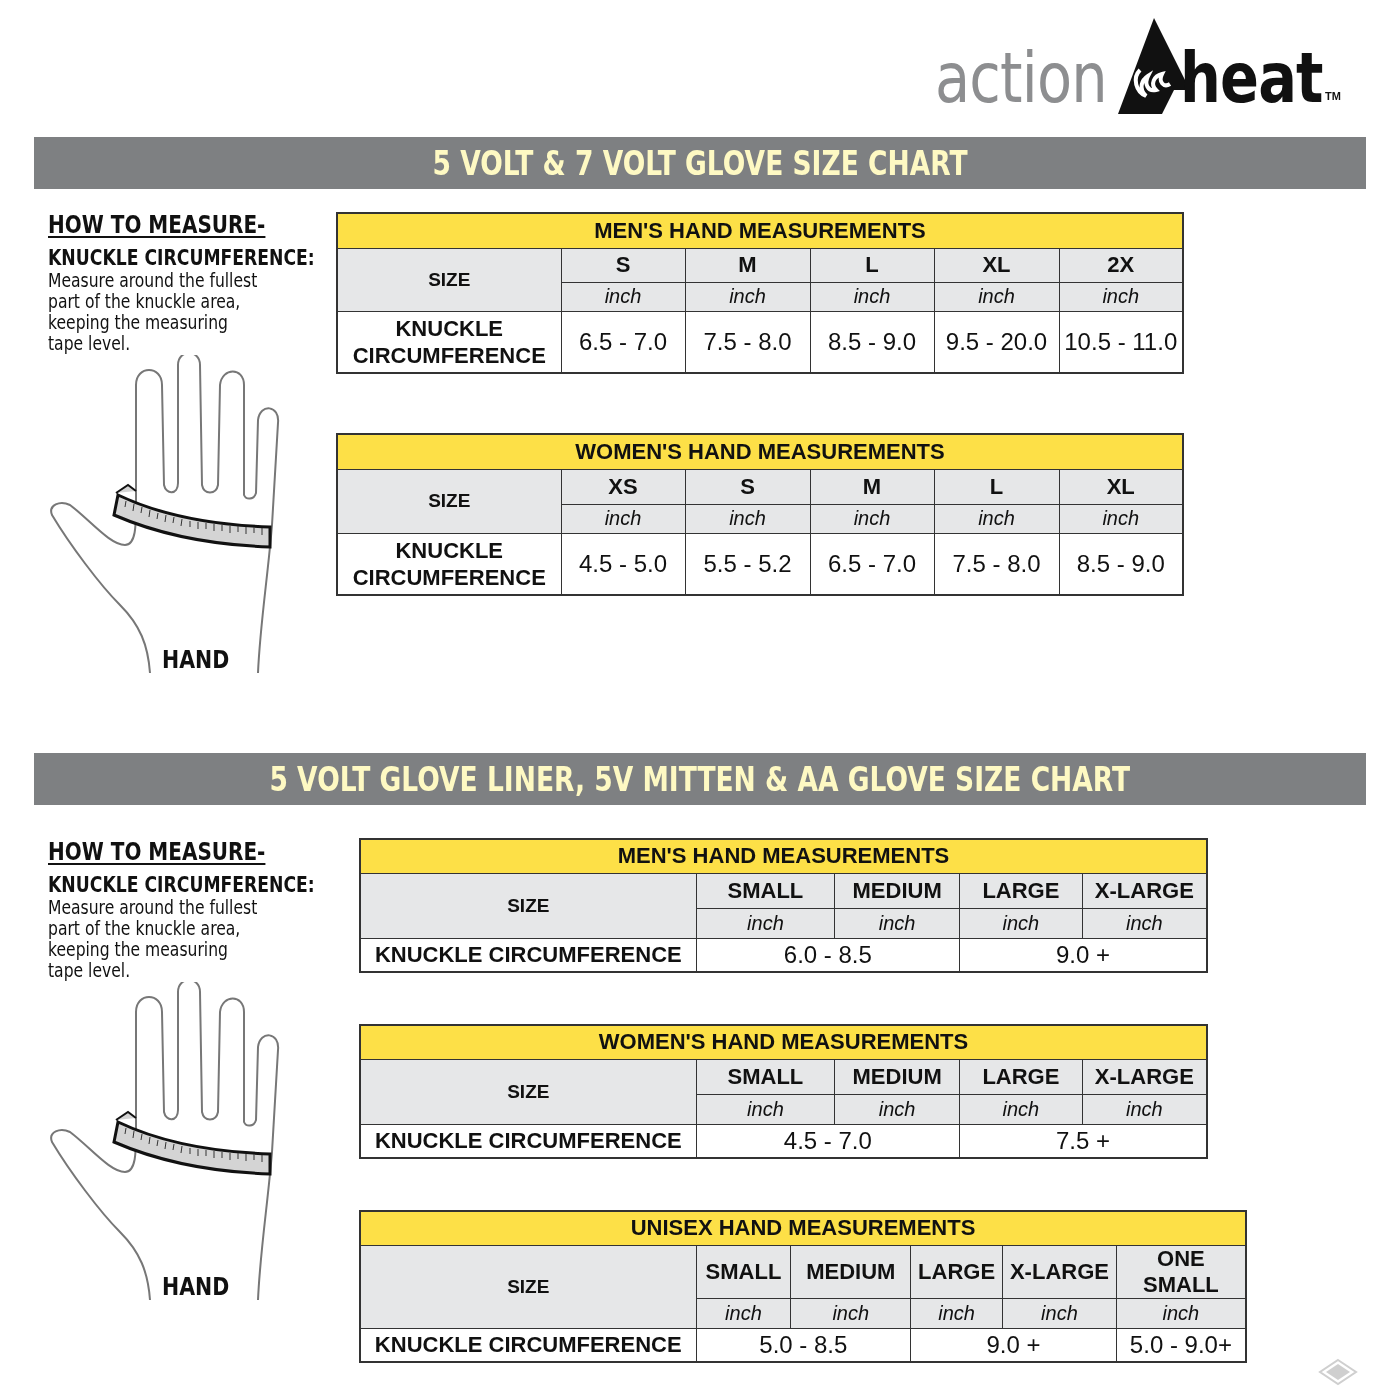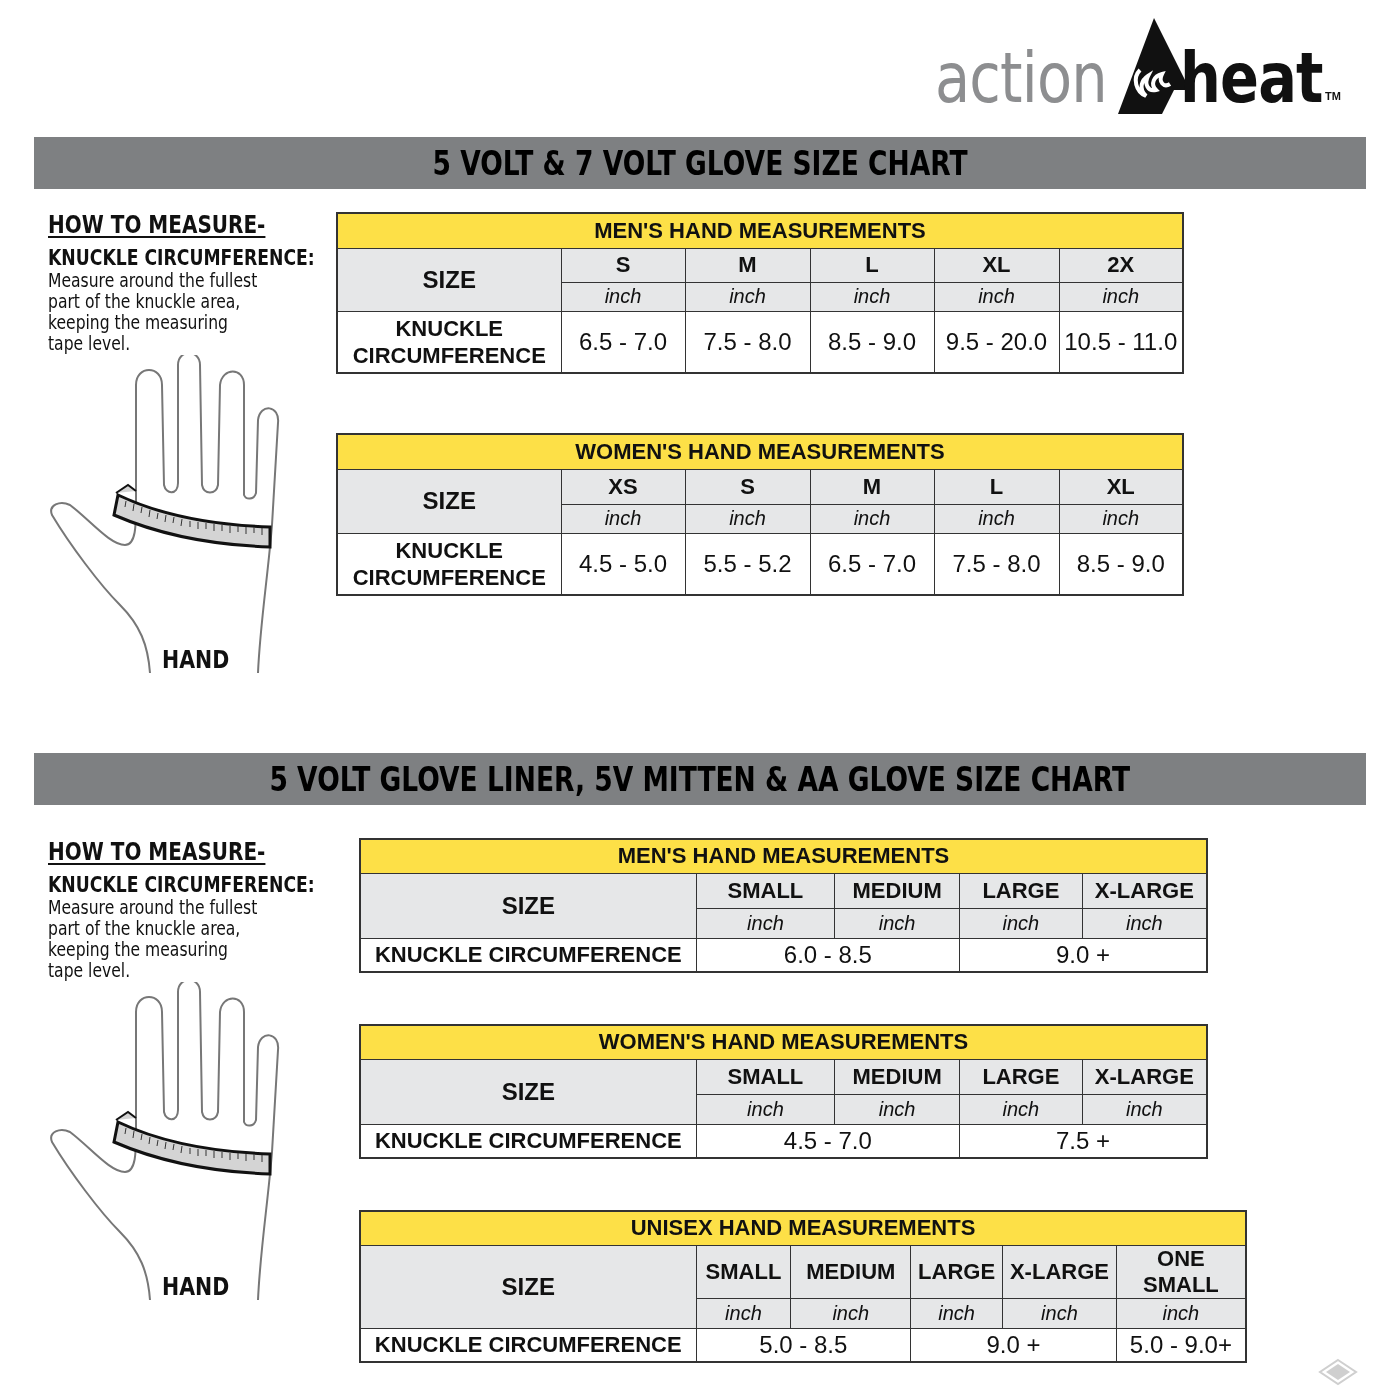--- a/index.html
+++ b/index.html
@@ -6,37 +6,37 @@
   body { width:1400px; height:1400px; position:relative; overflow:hidden; font-family:"Liberation Sans", "DejaVu Sans", sans-serif; color:#111; }
 
   
   .logo { position:absolute; left:935px; top:18px; width:410px; height:100px; }
   .logo .action { position:absolute; left:0; top:20px; font-family:"DejaVu Sans", sans-serif; font-size:70px; color:#8d8e90; letter-spacing:-1px; line-height:80px; transform:scaleX(0.82); transform-origin:left center; }
   .logo .heat { position:absolute; left:245px; top:20px; font-family:"DejaVu Sans", sans-serif; font-weight:bold; font-size:70px; color:#111; letter-spacing:-1px; line-height:80px; transform:scaleX(0.82); transform-origin:left center; }
   .logo .tm { position:absolute; left:390px; top:72px; font-size:11px; font-weight:bold; color:#111; }
   .logo svg { position:absolute; left:183px; top:0; }
 
   
-  .banner { position:absolute; left:34px; width:1332px; height:52px; background:#7e8082; color:#000000; text-align:center; font-family:"DejaVu Sans", sans-serif; font-weight:bold; font-size:34px; line-height:52px; letter-spacing:0px; }
+  .banner { position:absolute; left:34px; width:1332px; height:52px; background:#7e8082; color:#fef9c3; text-align:center; font-family:"DejaVu Sans", sans-serif; font-weight:bold; font-size:34px; line-height:52px; letter-spacing:0px; }
   .banner span { display:inline-block; transform:scaleX(0.78); }
 
   
   .howto { position:absolute; left:48px; width:270px; }
   .howto .h1 { font-family:"DejaVu Sans", sans-serif; font-weight:bold; font-size:25px; text-decoration:underline; text-underline-offset:3px; transform:scaleX(0.8); transform-origin:left; white-space:nowrap; line-height:30px; }
   .howto .h2 { margin-top:6px; font-family:"DejaVu Sans", sans-serif; font-weight:bold; font-size:21px; transform:scaleX(0.82); transform-origin:left; white-space:nowrap; line-height:24px; }
   .howto .body { font-family:"DejaVu Sans", sans-serif; font-size:19px; line-height:21px; transform:scaleX(0.82); transform-origin:left; white-space:pre; }
 
   .hand { position:absolute; left:40px; }
   .hand-label { position:absolute; font-family:"DejaVu Sans", sans-serif; font-weight:bold; font-size:25px; transform:scaleX(0.82); transform-origin:left; }
 
   
   table.chart { position:absolute; border-collapse:collapse; border:2px solid #333; }
   table.chart td { border:1.5px solid #333; text-align:center; padding:0; font-family:"Liberation Sans", sans-serif; }
   .t-title { background:#fde047; font-weight:bold; font-size:22px; }
-  .t-size { background:#e6e7e8; font-weight:bold; font-size:24px;margin-left:32px; }
+  .t-size { background:#e6e7e8; font-weight:bold; font-size:19px;margin-left:32px; }
   .t-col { background:#e6e7e8; font-weight:bold; font-size:22px; }
   .t-unit { background:#e6e7e8; font-style:italic; font-size:20px; }
   .t-label { background:#fff; font-weight:bold; font-size:22px; line-height:27px; }
   .t-val { background:#fff; font-size:24px;margin-top:35px; }
 
   .diamond { position:absolute; left:1318px; top:1352px; width:40px; height:40px; }
 </style>
 </head>
 <body>
 

